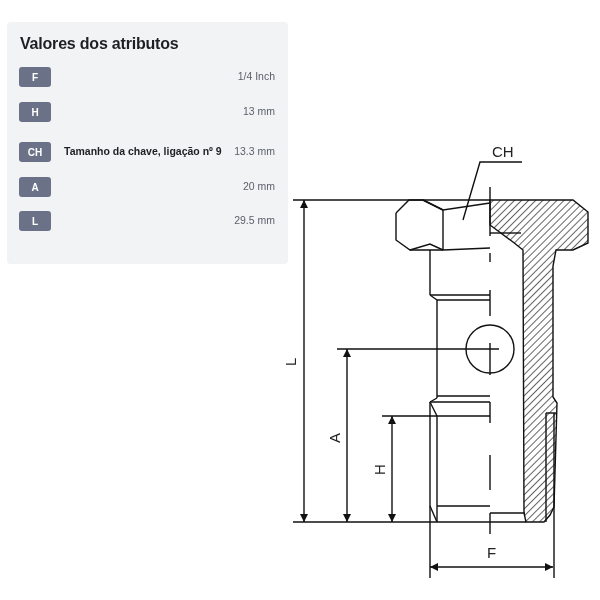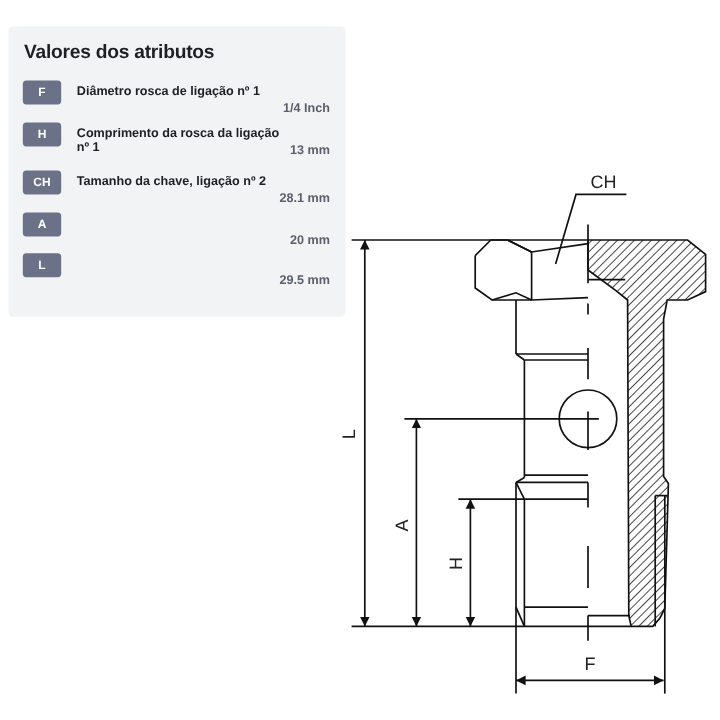--- a/index.html
+++ b/index.html
@@ -2,45 +2,43 @@
 <html><head>
 <meta charset="utf-8">
 <style>
   html, body { margin: 0; padding: 0; background: #ffffff; }
   body { width: 600px; height: 600px; position: relative; overflow: hidden; font-family: "Liberation Sans", sans-serif; }
   .card { position: absolute; left: 7px; top: 22px; width: 281px; height: 242px; background: #f1f3f5; border-radius: 4px; }
   .card-title { position: absolute; left: 13px; top: 13px; font-size: 16px; font-weight: bold; color: #1d1f23; letter-spacing: -0.2px; }
   .row { position: absolute; left: 0; width: 281px; height: 22px; }
   .badge { position: absolute; left: 12px; top: 0; width: 32px; height: 20px; background: #6b7288; border-radius: 3px; color: #fff; font-size: 10px; font-weight: bold; display: flex; align-items: center; justify-content: center; }
   .label { position: absolute; left: 57px; top: 3px; width: 175px; font-size: 10.5px; font-weight: bold; color: #1d1f23; line-height: 12px; }
-  .value { position: absolute; right: 13px; top: 17px; font-size: 10.5px; color: #5a5f6b; text-align: right; white-space: nowrap; font-weight: bold; }
+  .value { position: absolute; right: 13px; top: 3px; font-size: 10.5px; color: #5a5f6b; text-align: right; white-space: nowrap; }
   svg.drawing { position: absolute; left: 0; top: 0; }
 </style>
 </head>
 <body>
 
 <div class="card">
   <div class="card-title">Valores dos atributos</div>
 
   <div class="row" style="top:45px">
     <div class="badge">F</div>
-    <div class="label">Diâmetro rosca de ligação nº 1</div>
     <div class="value">1/4 Inch</div>
   </div>
 
   <div class="row" style="top:80px">
     <div class="badge">H</div>
-    <div class="label">Comprimento da rosca da ligação nº 1</div>
     <div class="value">13 mm</div>
   </div>
 
   <div class="row" style="top:120px">
     <div class="badge">CH</div>
-    <div class="label">Tamanho da chave, ligação nº 2</div>
-    <div class="value">28.1 mm</div>
+    <div class="label">Tamanho da chave, ligação nº 9</div>
+    <div class="value">13.3 mm</div>
   </div>
 
   <div class="row" style="top:155px">
     <div class="badge">A</div>
     <div class="value">20 mm</div>
   </div>
 
   <div class="row" style="top:189px">
     <div class="badge">L</div>
     <div class="value">29.5 mm</div>

